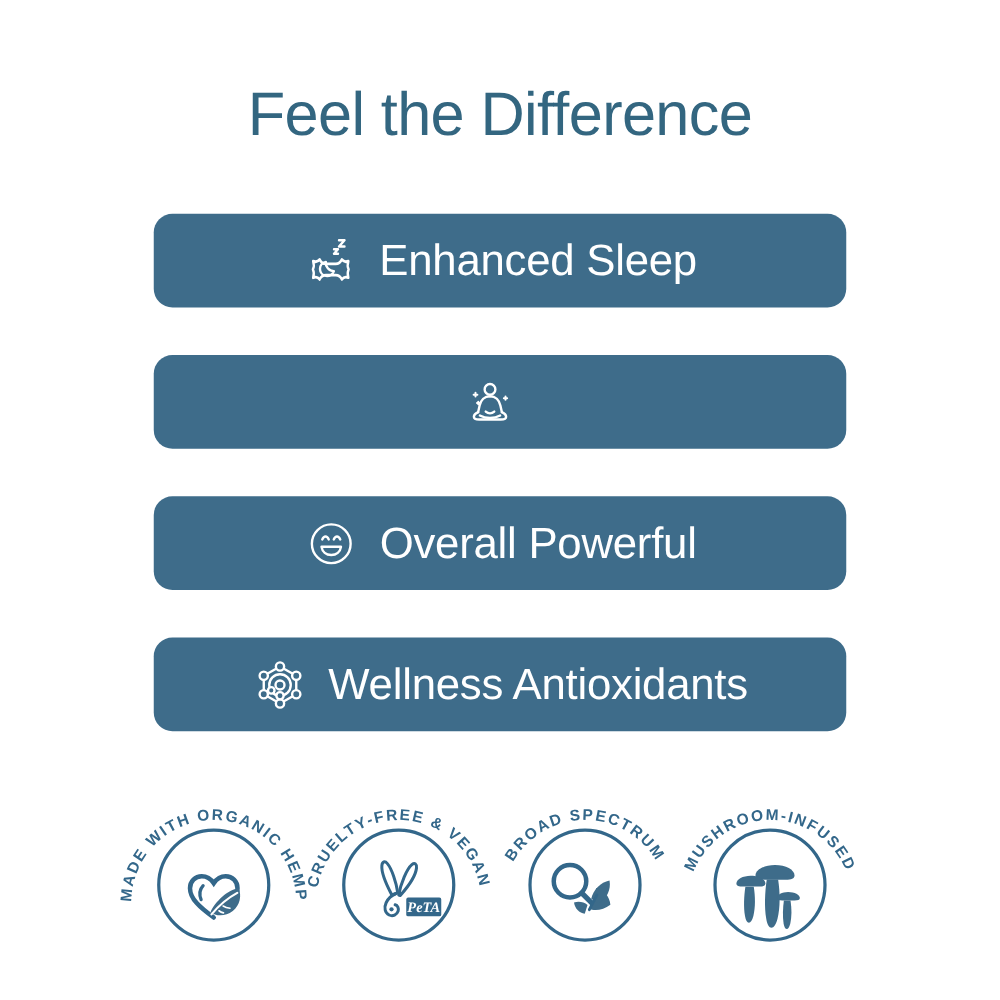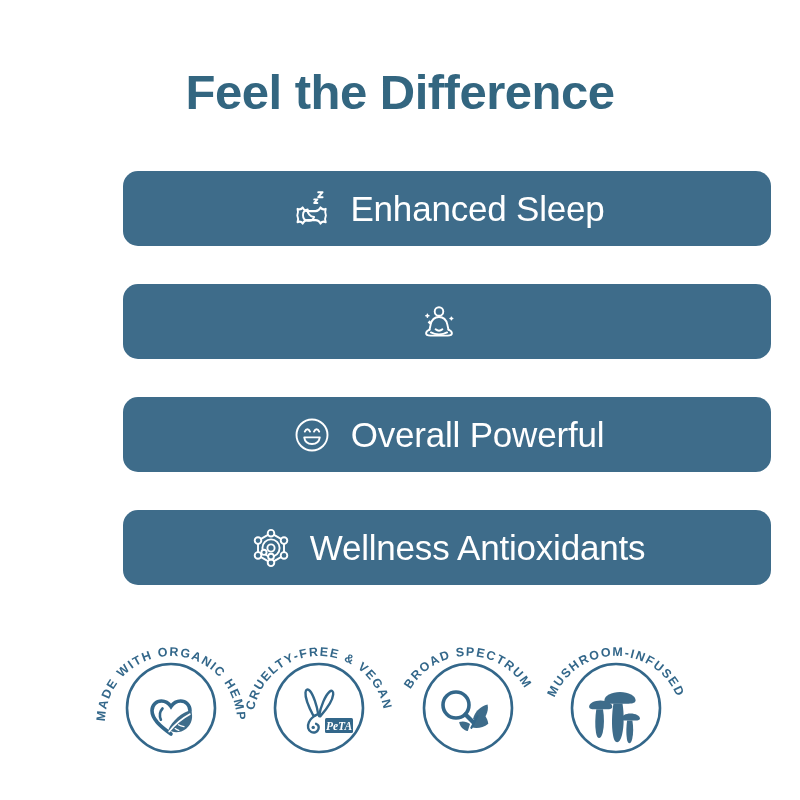--- a/index.html
+++ b/index.html
@@ -15,35 +15,35 @@
     position: relative;
   }
 
   #page-title {
     position: absolute;
     top: 62px;
     left: 0;
     width: 800px;
     text-align: center;
     font-size: 49px;
-    font-weight: bold;
+    font-weight: normal;
     color: #336680;
     letter-spacing: -0.5px;
     line-height: 60px;
   }
 
   #benefits-list {
     position: absolute;
     top: 171px;
     left: 123px;
     width: 554px;
   }
 
   .benefit-pill {
-    width: 648px;
+    width: 554px;
     height: 75px;
     background: #3E6C8A;
     border-radius: 15px;
     display: flex;
     align-items: center;
     justify-content: center;
     margin-bottom: 38px;
     box-sizing: border-box;
   }
 

